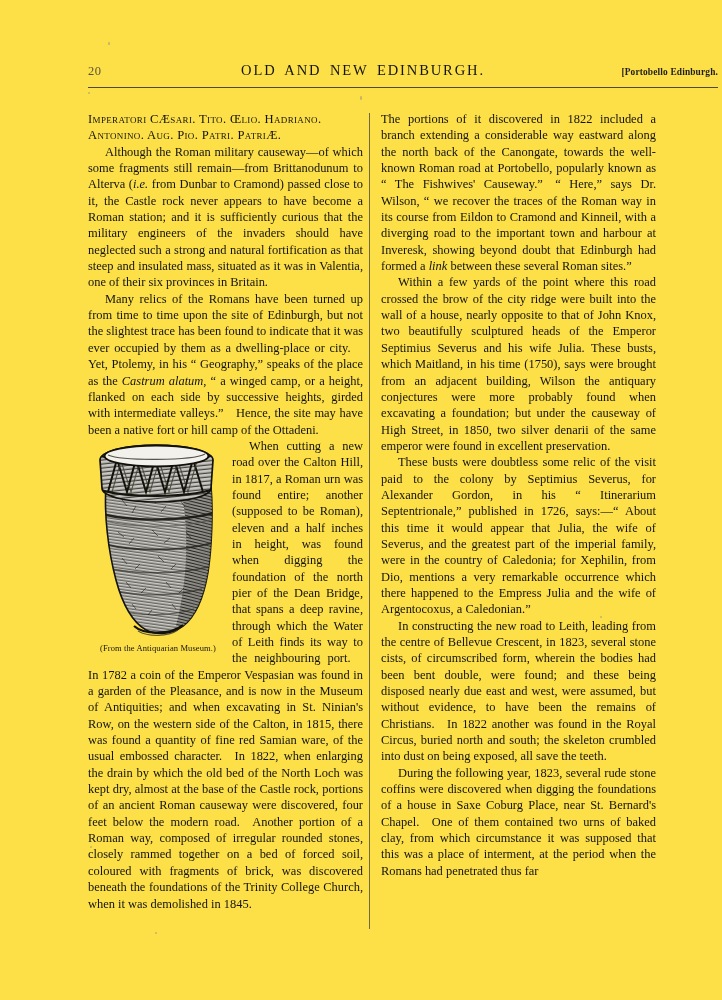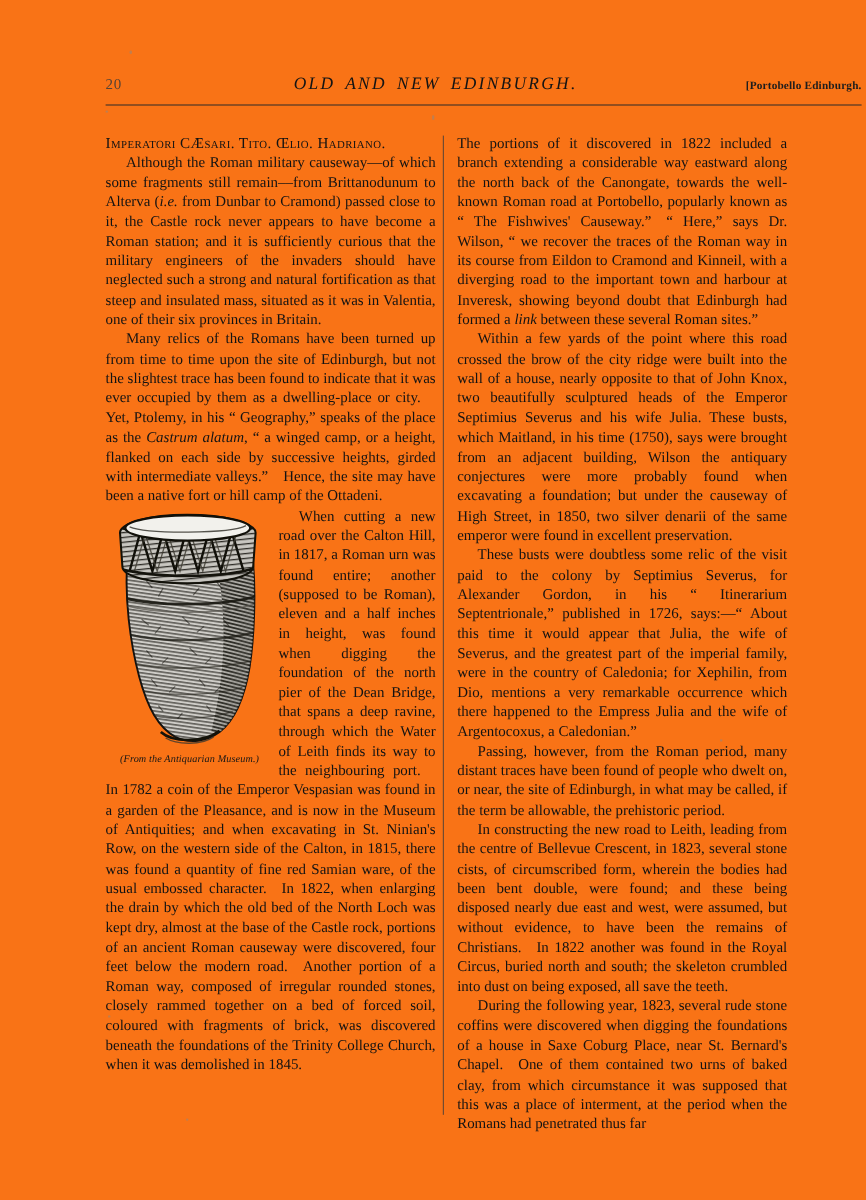--- a/index.html
+++ b/index.html
@@ -12,21 +12,21 @@
     height: 1000px;
     overflow: hidden;
     font-family: "Liberation Serif", "DejaVu Serif", serif;
     color: #1b1b1b;
   }
 
   .page {
     position: relative;
     width: 722px;
     height: 1000px;
-    background: #f97316;
+    background: #fde047;
   }
 
   
   .running-head {
     position: absolute;
     left: 88px;
     top: 62px;
     width: 630px;
     height: 22px;
     display: flex;
@@ -40,21 +40,20 @@
     width: 70px;
     opacity: .85;
   }
   .head-title {
     flex: 1;
     text-align: center;
     font-size: 14.5px;
     letter-spacing: 1.9px;
     color: #141414;
     word-spacing: 3px;
-    font-style: italic;
   }
   .head-tag {
     width: 150px;
     text-align: right;
     font-size: 9.4px;
     font-weight: bold;
     letter-spacing: .15px;
     color: #1d1d1d;
   }
   .head-rule {
@@ -133,21 +132,20 @@
   }
   .fig-caption .c1 {
     display: block;
     font-variant: small-caps;
     font-size: 9.2px;
     letter-spacing: .5px;
     color: #111;
   }
   .fig-caption .c2 {
     display: block;
-    font-style: italic;
     font-size: 8.5px;
     letter-spacing: .1px;
     color: #151515;
   }
 
   
   .speck {
     position: absolute;
     background: #8a8a86;
     opacity: .5;
@@ -173,20 +171,21 @@
   </div>
   <div class="head-rule"></div>
 
   <div class="columns">
 
     <div class="col-rule"></div>
 
     <div class="col col-left">
 
       <p class="smallcaps-line">Imperatori CÆsari. Tito. Œlio. Hadriano.</p>
+      <p class="smallcaps-line">Antonino. Aug. Pio. Patri. PatriÆ.</p>
 
       <p><span>Although the Roman military causeway—of which some fragments still remain––from Brittanodunum to Alterva (</span><i>i.e.</i><span> from Dunbar to Cramond) passed close to it, the Castle rock never appears to have become a Roman station; and it is sufficiently curious that the military engineers of the invaders should have neglected such a strong and natural fortification as that steep and insulated mass, situated as it was in Valentia, one of their six provinces in Britain.</span></p>
 
       <p><span>Many relics of the Romans have been turned up from time to time upon the site of Edinburgh, but not the slightest trace has been found to indicate that it was ever occupied by them as a dwelling-place or city. Yet, Ptolemy, in his “ Geography,” speaks of the place as the </span><i>Castrum alatum</i><span>, “ a winged camp, or a height, flanked on each side by successive heights, girded with intermediate valleys.” Hence, the site may have been a native fort or hill camp of the Ottadeni.</span></p>
 
       <div class="figure">
         <div class="urn-wrap">
           <svg class="urn-svg" viewBox="0 0 134 201" xmlns="http://www.w3.org/2000/svg">
             <defs>
               <clipPath id="bodyClip">
@@ -256,21 +255,20 @@
     </div>
 
     <div class="col col-right">
 
       <p class="noindent"><span>The portions of it discovered in 1822 included a branch extending a considerable way eastward along the north back of the Canongate, towards the well-known Roman road at Portobello, popularly known as “ The Fishwives' Causeway.” “ Here,” says Dr. Wilson, “ we recover the traces of the Roman way in its course from Eildon to Cramond and Kinneil, with a diverging road to the important town and harbour at Inveresk, showing beyond doubt that Edinburgh had formed a </span><i>link</i><span> between these several Roman sites.”</span></p>
 
       <p>Within a few yards of the point where this road crossed the brow of the city ridge were built into the wall of a house, nearly opposite to that of John Knox, two beautifully sculptured heads of the Emperor Septimius Severus and his wife Julia. These busts, which Maitland, in his time (1750), says were brought from an adjacent building, Wilson the antiquary conjectures were more probably found when excavating a foundation; but under the causeway of High Street, in 1850, two silver denarii of the same emperor were found in excellent preservation.</p>
 
       <p>These busts were doubtless some relic of the visit paid to the colony by Septimius Severus, for Alexander Gordon, in his “ Itinerarium Septentrionale,” published in 1726, says:—“ About this time it would appear that Julia, the wife of Severus, and the greatest part of the imperial family, were in the country of Caledonia; for Xephilin, from Dio, mentions a very remarkable occurrence which there happened to the Empress Julia and the wife of Argentocoxus, a Caledonian.”</p>
 
-      <p>Passing, however, from the Roman period, many distant traces have been found of people who dwelt on, or near, the site of Edinburgh, in what may be called, if the term be allowable, the prehistoric period.</p>
 
       <p>In constructing the new road to Leith, leading from the centre of Bellevue Crescent, in 1823, several stone cists, of circumscribed form, wherein the bodies had been bent double, were found; and these being disposed nearly due east and west, were assumed, but without evidence, to have been the remains of Christians. In 1822 another was found in the Royal Circus, buried north and south; the skeleton crumbled into dust on being exposed, all save the teeth.</p>
 
       <p>During the following year, 1823, several rude stone coffins were discovered when digging the foundations of a house in Saxe Coburg Place, near St. Bernard's Chapel. One of them contained two urns of baked clay, from which circumstance it was supposed that this was a place of interment, at the period when the Romans had penetrated thus far</p>
     </div>
 
   </div>
 </div>
 
 </body></html>

